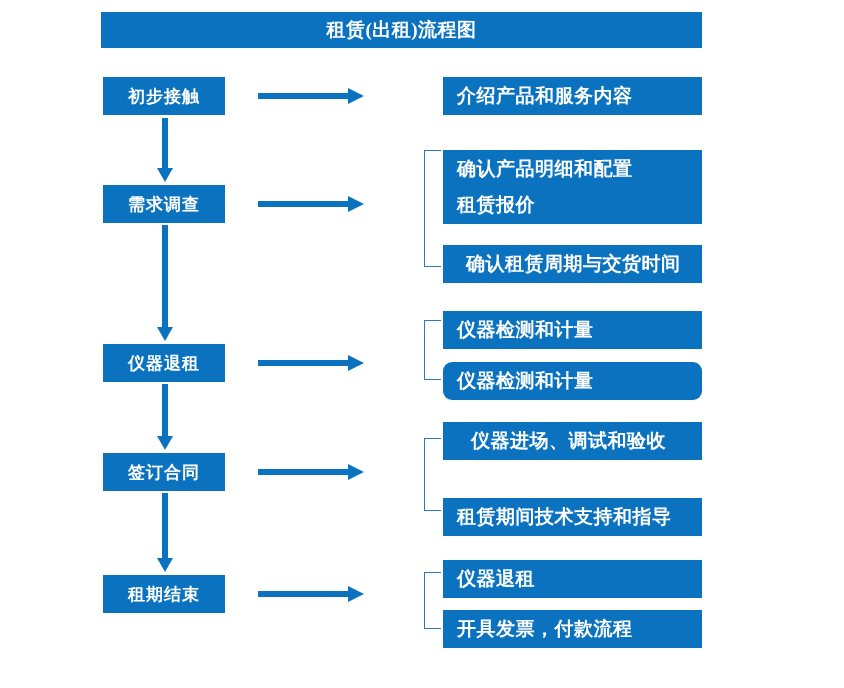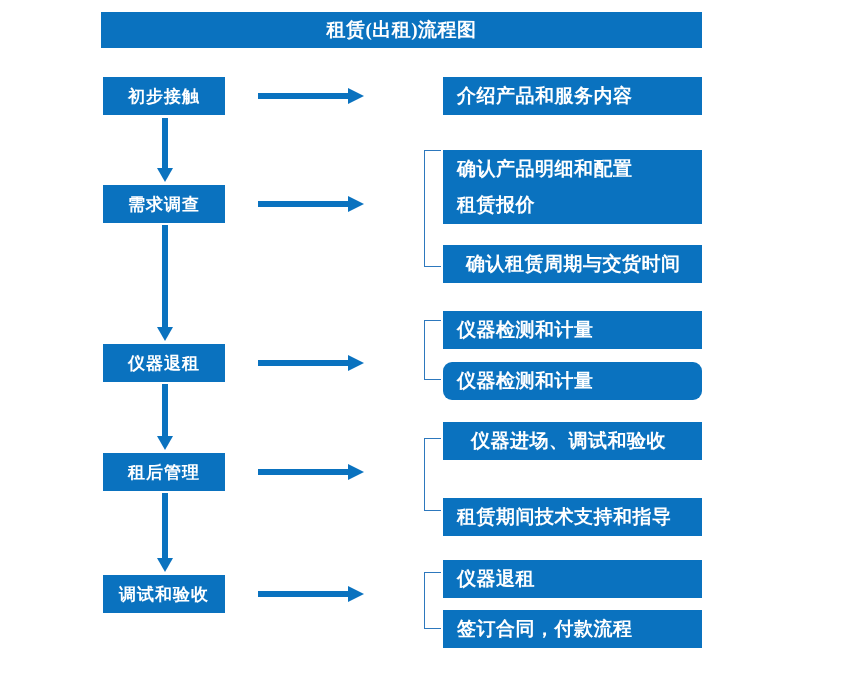--- a/index.html
+++ b/index.html
@@ -131,22 +131,22 @@
 </head>
 <body>
 
 <div id="canvas">
 
   <div class="title-bar">租赁(出租)流程图</div>
 
   <div class="stage-box" style="top:77px;">初步接触</div>
   <div class="stage-box" style="top:185px;">需求调查</div>
   <div class="stage-box" style="top:344px;">仪器退租</div>
-  <div class="stage-box" style="top:453px;">租后管理</div>
-  <div class="stage-box" style="top:575px;">调试和验收</div>
+  <div class="stage-box" style="top:453px;">签订合同</div>
+  <div class="stage-box" style="top:575px;">租期结束</div>
 
   <div class="v-arrow" style="top:118px; height:64px;">
     <div class="shaft" style="height:50px;"></div>
     <div class="head" style="top:50px;"></div>
   </div>
   <div class="v-arrow" style="top:225px; height:116px;">
     <div class="shaft" style="height:102px;"></div>
     <div class="head" style="top:102px;"></div>
   </div>
   <div class="v-arrow" style="top:384px; height:66px;">
@@ -186,15 +186,15 @@
 
   <div class="detail-box" style="top:77px;">介绍产品和服务内容</div>
   <div class="detail-box" style="top:150px;">确认产品明细和配置</div>
   <div class="detail-box" style="top:186px;">租赁报价</div>
   <div class="detail-box" style="top:245px;padding-left:23px;">确认租赁周期与交货时间</div>
   <div class="detail-box" style="top:311px;">仪器检测和计量</div>
   <div class="detail-box" style="top:362px;border-radius:9px;">仪器检测和计量</div>
   <div class="detail-box" style="top:422px;padding-left:28px;">仪器进场、调试和验收</div>
   <div class="detail-box" style="top:498px;">租赁期间技术支持和指导</div>
   <div class="detail-box" style="top:560px;">仪器退租</div>
-  <div class="detail-box" style="top:610px;">签订合同，付款流程</div>
+  <div class="detail-box" style="top:610px;">开具发票，付款流程</div>
 
 </div>
 
 </body></html>

